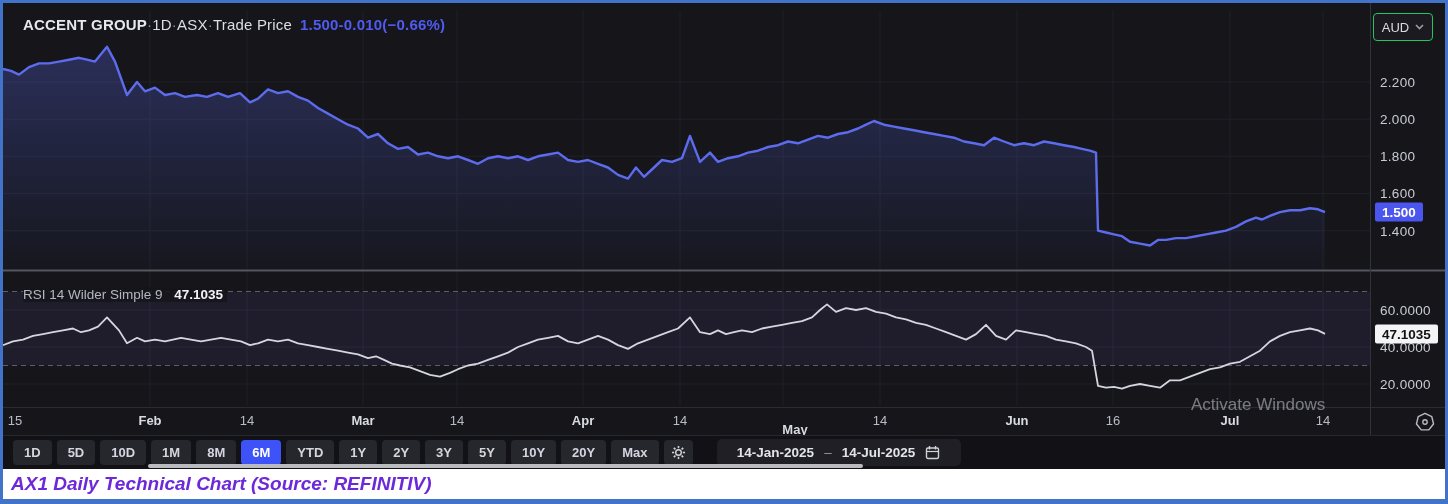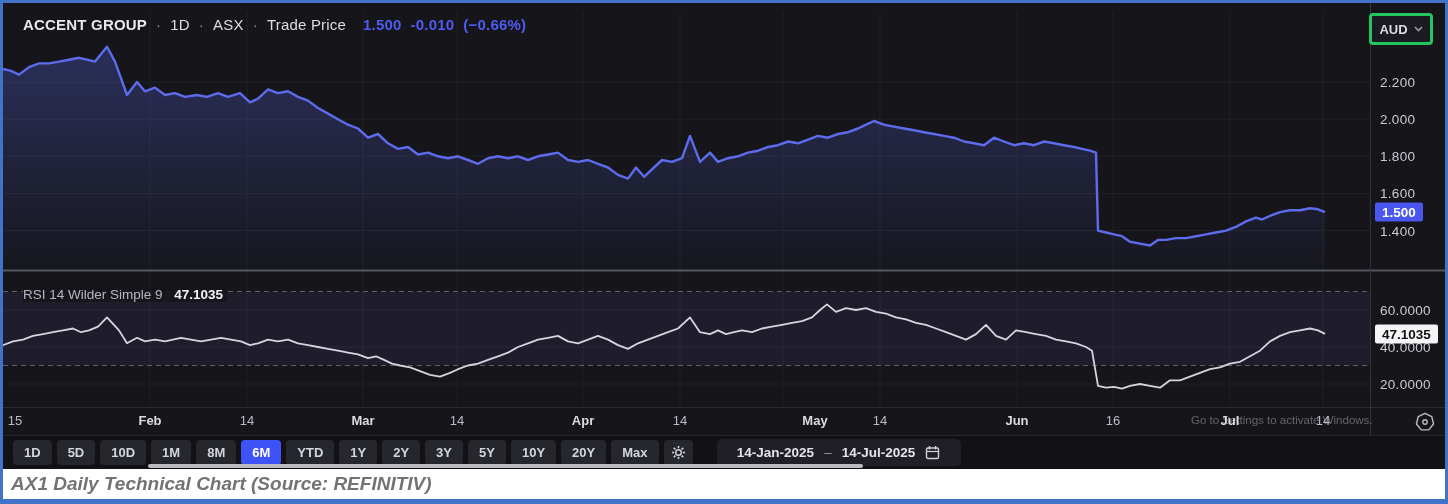--- a/index.html
+++ b/index.html
@@ -1,30 +1,30 @@
 <!DOCTYPE html>
 <html><head>
 <meta charset="utf-8">
 <style>
   html,body{margin:0;padding:0;background:#e8e8e8;font-family:"Liberation Sans",sans-serif;}
   .stage{position:relative;width:1448px;height:504px;box-sizing:border-box;background:#ffffff;
          border:3px solid #4174c9;border-bottom-width:5px;overflow:hidden;}
   .chart-shell{position:relative;width:100%;height:466px;background:#15151a;overflow:hidden;}
   #chart-svg{position:absolute;left:0;top:0;}
   
-  .hdr{position:absolute;left:20px;top:13px;display:flex;gap:9px;align-items:baseline;
+  .hdr{position:absolute;left:20px;top:13px;display:flex;align-items:baseline;
        font-size:15px;letter-spacing:.2px;white-space:nowrap;}
   .hdr .w{color:#e6e8ee;font-weight:700;}
   .hdr .n{color:#dcdee6;font-weight:400;}
   .hdr .dot{color:#8d90a0;}
   .hdr .blue{color:#4f5bf2;font-weight:600;}
   
-  .aud{position:absolute;right:12px;top:10px;width:58px;height:26px;border:3px solid #22c55e;
+  .aud{position:absolute;right:12px;top:10px;width:58px;height:26px;border:1px solid #22c55e;
        border-radius:4px;display:flex;align-items:center;justify-content:center;gap:6px;
-       color:#dadce2;font-size:13px;font-weight:700;background:#1a1a20;cursor:pointer;}
+       color:#dadce2;font-size:13px;font-weight:400;background:#1a1a20;cursor:pointer;}
   
   .axis-label{position:absolute;left:1377px;transform:translateY(-50%);color:#c9ccd4;
               font-size:13.5px;font-weight:400;letter-spacing:.3px;}
   .badge{position:absolute;left:1372px;transform:translateY(-50%);font-size:13.5px;font-weight:700;
          padding:2px 7px;border-radius:2px;}
   .badge.price{background:#4b56ee;color:#ffffff;}
   .badge.rsi{background:#f4f4f6;color:#111;}
   
   .rsi-lab{position:absolute;left:20px;top:284px;font-size:13.5px;white-space:nowrap;
            background:rgba(21,21,26,.85);padding:0 4px 0 0;}
@@ -52,21 +52,21 @@
   .gear-btn{height:25px;width:29px;margin-left:5px;border:none;border-radius:4px;background:#26262d;
             display:flex;align-items:center;justify-content:center;cursor:pointer;}
   .date-pill{margin-left:24px;height:27px;min-width:220px;background:#1f1f25;border-radius:5px;
              display:flex;align-items:center;justify-content:center;gap:10px;padding:0 12px;
              color:#e2e4ea;font-size:13.5px;font-weight:600;cursor:pointer;}
   .date-pill .sep{color:#9a9da8;font-weight:400;}
   .hscroll{position:absolute;left:145px;top:461px;width:715px;height:4px;border-radius:2px;
            background:#b9bbbf;}
   
   .caption-bar{height:30px;background:#ffffff;display:flex;align-items:center;padding-left:8px;}
-  .caption-bar span{font-size:19px;font-weight:700;font-style:italic;color:#737373;}
+  .caption-bar span{font-size:19px;font-weight:700;font-style:italic;color:#6d28d9;}
 </style>
 </head>
 <body>
 
 <div class="stage">
   <div class="chart-shell">
 
     <svg id="chart-svg" width="1442" height="432">
         <defs>
           <linearGradient id="areaGrad" x1="0" y1="0" x2="0" y2="1">
@@ -147,29 +147,30 @@
     </div>
 
     <div id="time-axis">
         <div class="tick" style="left: 12px;">15</div>
         <div class="tick major" style="left: 147px;">Feb</div>
         <div class="tick" style="left: 244px;">14</div>
         <div class="tick major" style="left: 360px;">Mar</div>
         <div class="tick" style="left: 454px;">14</div>
         <div class="tick major" style="left: 580px;">Apr</div>
         <div class="tick" style="left: 677px;">14</div>
-        <div class="tick major" style="left: 812px;">May</div>
+        <div class="tick major" style="left: 792px; margin-top: 9px;">May</div>
         <div class="tick" style="left: 877px;">14</div>
         <div class="tick major" style="left: 1014px;">Jun</div>
         <div class="tick" style="left: 1110px;">16</div>
         <div class="tick major" style="left: 1227px;">Jul</div>
         <div class="tick" style="left: 1320px;">14</div>
       </div>
 
     <div class="wm">
+      <div class="l1">Activate Windows</div>
       <div class="l2">Go to Settings to activate Windows.</div>
     </div>
 
     <div class="corner-ico">
       <svg width="22" height="22" viewBox="-12 -12 24 24">
         <polygon points="0,-9.5 7.4,-5.9 9.3,2.1 4.1,8.6 -4.1,8.6 -9.3,2.1 -7.4,-5.9" fill="none" stroke="#b9bbc2" stroke-width="1.6" stroke-linejoin="round"></polygon>
         <circle cx="0" cy="0" r="2.4" fill="none" stroke="#b9bbc2" stroke-width="1.5"></circle>
       </svg>
     </div>
 

